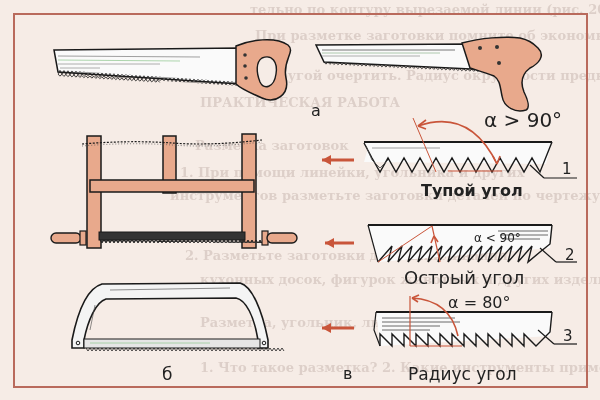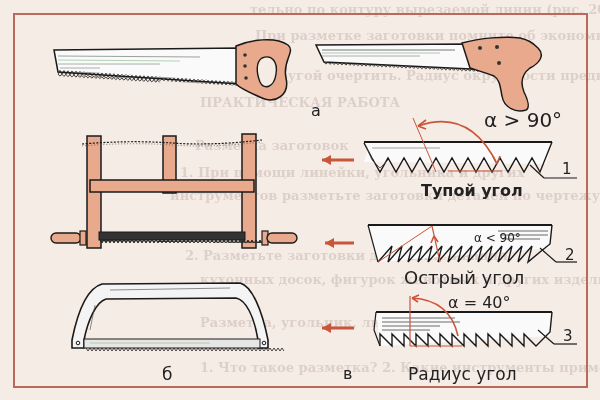--- a/index.html
+++ b/index.html
@@ -145,15 +145,15 @@
 <div class="lbl" style="left:343px;top:364px;font-size:16px;">в</div>
 
 <div class="lbl" style="left:484px;top:108px;font-size:20px;">α &gt; 90°</div>
 <div class="lbl" style="left:562px;top:160px;font-size:15px;">1</div>
 <div class="lbl" style="left:421px;top:181px;font-size:16px;font-weight:bold;">Тупой угол</div>
 
 <div class="lbl" style="left:438px;top:231px;font-size:12px;padding-left:36px;">α &lt; 90°</div>
 <div class="lbl" style="left:565px;top:246px;font-size:15px;">2</div>
 <div class="lbl" style="left:404px;top:267px;font-size:18px;">Острый угол</div>
 
-<div class="lbl" style="left:448px;top:293px;font-size:16px;">α = 40°</div>
+<div class="lbl" style="left:448px;top:293px;font-size:16px;">α = 80°</div>
 <div class="lbl" style="left:563px;top:327px;font-size:15px;">3</div>
 <div class="lbl" style="left:408px;top:364px;font-size:17px;">Радиус угол</div>
 
 </body></html>

